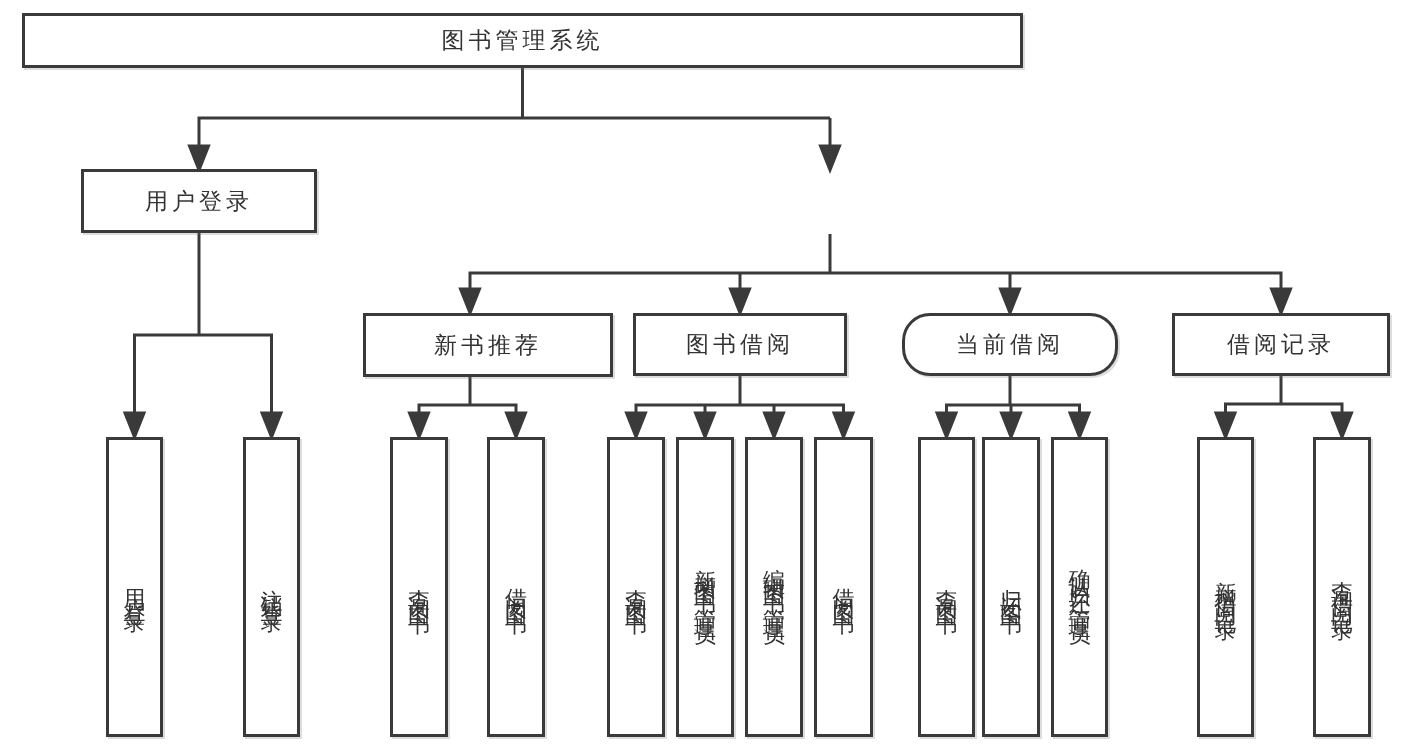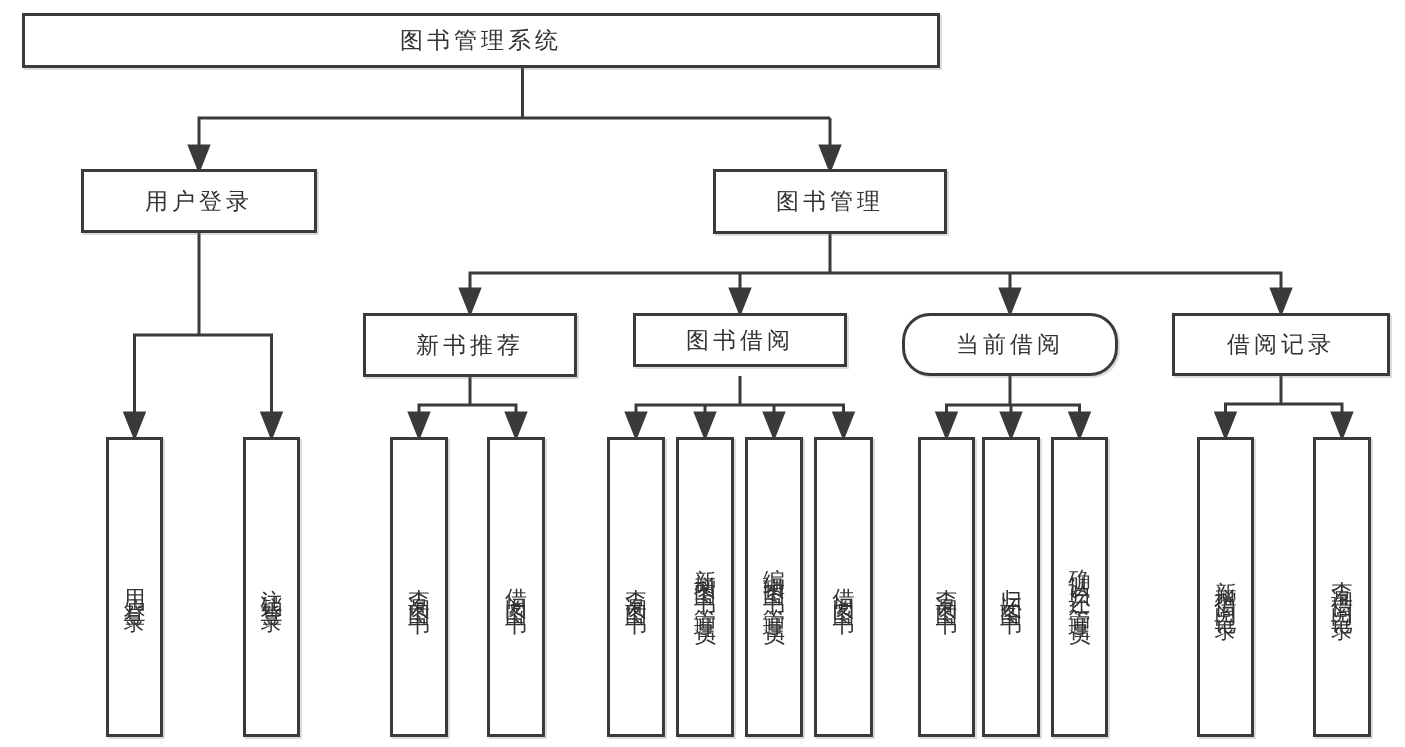--- a/index.html
+++ b/index.html
@@ -108,27 +108,26 @@
       </g>
 
       <g>
         <path fill="none" d="M1281,376 V404 M1224,404 H1343.5 M1225.5,404 V416 M1342,404 V416"></path>
         <polygon points="1216,413 1235,413 1225.5,437"></polygon>
         <polygon points="1332.5,413 1351.5,413 1342,437"></polygon>
       </g>
     </g>
   </svg>
 
-  <div class="node hnode" style="left:22px; top:13px; width:918px; height:55px;">图书管理系统</div>
+  <div class="node hnode" style="left:22px; top:13px; width:1001px; height:55px;">图书管理系统</div>
 
   <div class="node hnode" style="left:81px; top:169px; width:236px; height:64px;">用户登录</div>
-  <div class="node hnode" style="left:713px; top:169px; width:234px; height:65px;">图书管理</div>
 
-  <div class="node hnode" style="left:363px; top:313px; width:214px; height:64px;">新书推荐</div>
-  <div class="node hnode" style="left:633px; top:313px; width:214px; height:54px;">图书借阅</div>
+  <div class="node hnode" style="left:363px; top:313px; width:250px; height:64px;">新书推荐</div>
+  <div class="node hnode" style="left:633px; top:313px; width:214px; height:63px;">图书借阅</div>
   <div class="node hnode" style="left:902px; top:313px; width:216px; height:63px;border-radius:28px;">当前借阅</div>
   <div class="node hnode" style="left:1172px; top:313px; width:218px; height:63px;">借阅记录</div>
 
   <div class="node vnode" style="left:106px; width:57px;">用户登录</div>
   <div class="node vnode" style="left:243px; width:57px;">注销登录</div>
 
   <div class="node vnode" style="left:390px; width:58px;">查询图书</div>
   <div class="node vnode" style="left:487px; width:58px;">借阅图书</div>
 
   <div class="node vnode" style="left:607px; width:58px;">查询图书</div>

